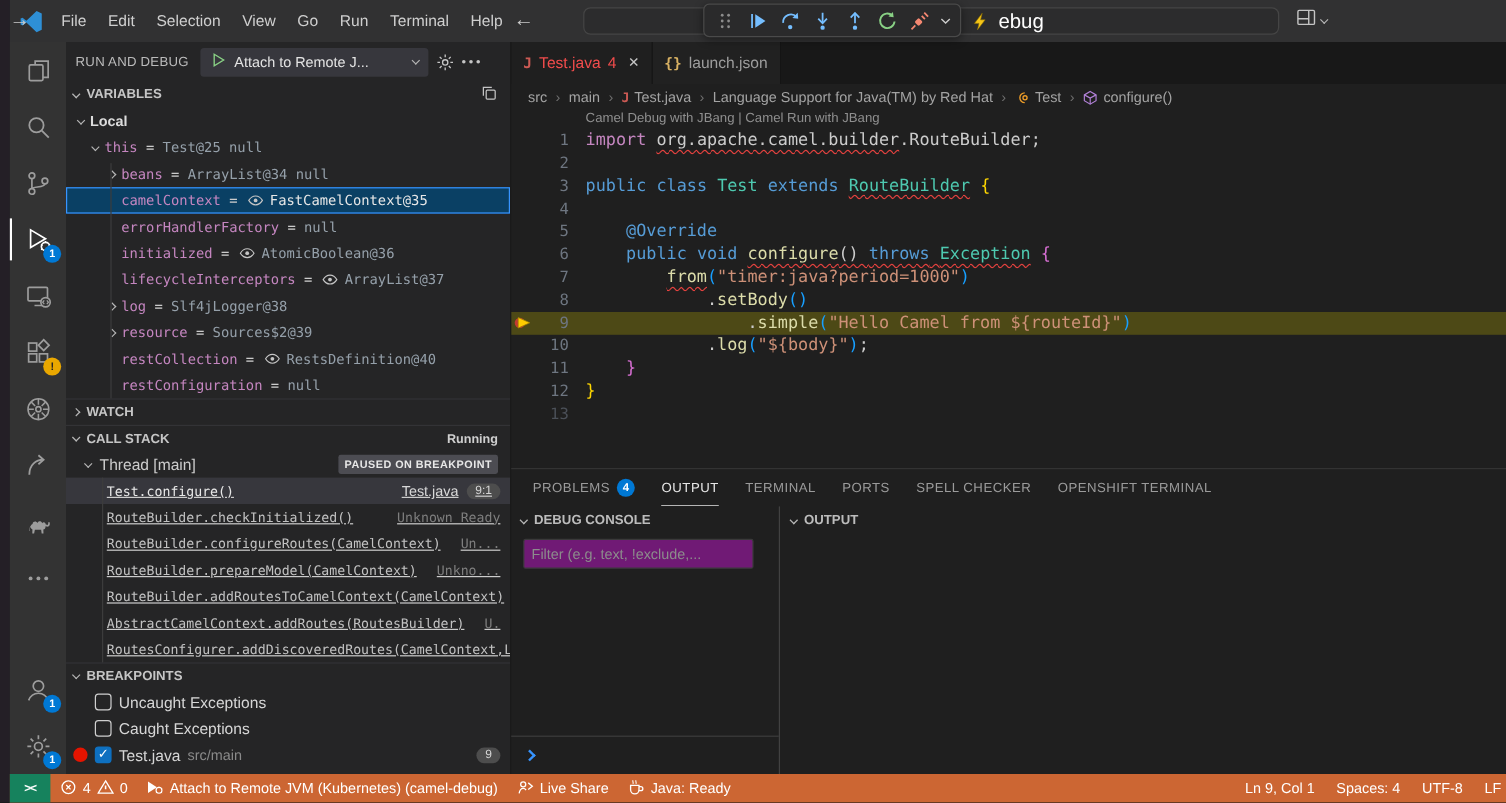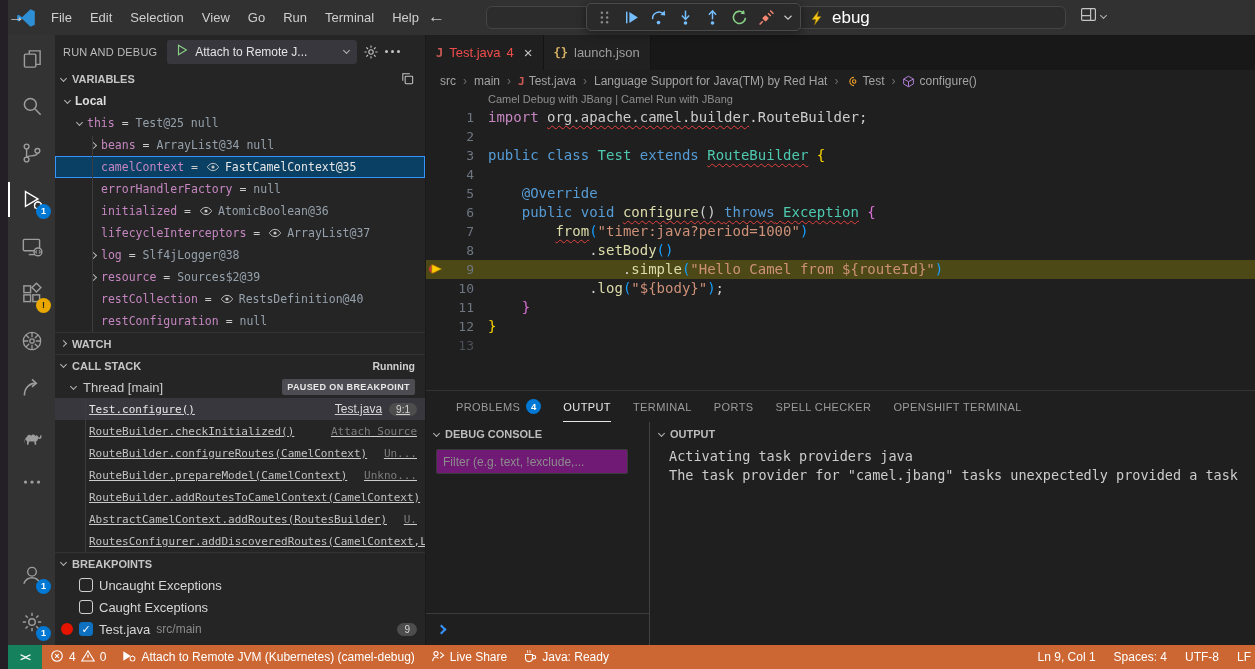--- a/index.html
+++ b/index.html
@@ -131,21 +131,21 @@
   .bpico { position:absolute; left:2px; top:1px; width:16px; height:16px; }
   .bpico svg { width:16px; height:16px; }
   .tk-pln { color:#cccccc; } .tk-ctrl { color:#c586c0; } .tk-kw { color:#569cd6; }
   .tk-type { color:#4ec9b0; } .tk-fn { color:#dcdcaa; } .tk-str { color:#ce9178; }
   .tk-b1 { color:#ffd700; } .tk-b2 { color:#da70d6; } .tk-b3 { color:#179fff; }
   .tk-err { text-decoration-line:underline; text-decoration-style:wavy; text-decoration-color:#e3413e;
             text-decoration-thickness:1px; text-underline-offset:3px; }
 
   
   #panel { position:absolute; left:426px; top:390px; right:0; bottom:24px; background:#1f1f1f; border-top:1px solid #333; }
-  #panel-tabs { height:31px; display:flex; align-items:center; padding-left:30px; gap:22px; }
+  #panel-tabs { height:31px; display:flex; align-items:center; padding-left:18px; gap:22px; }
   .ptab { font-size:11px; letter-spacing:.4px; color:#9b9b9b; height:31px; display:flex; align-items:center; gap:6px; }
   .ptab.active { color:#e7e7e7; box-shadow:inset 0 -1px 0 #e7e7e7; }
   .pbadge { background:#0078d4; color:#fff; min-width:15px; height:15px; border-radius:8px;
             font-size:9.5px; line-height:15px; text-align:center; font-weight:bold; }
   #console-pane { position:absolute; left:0; top:31px; width:224px; bottom:0; border-right:1px solid #414141; }
   .pane-head { height:24px; display:flex; align-items:center; gap:6px; padding-left:8px;
                font-size:11px; font-weight:bold; color:#bcbcbc; }
   #filter { display:block; margin:3px 10px 0 10px; width:192px; height:25px; background:#701a75;
             border:1px solid #3a3a3a; border-radius:2px; color:#ccc; font-size:12px; padding:0 6px;
             font-family:"Liberation Sans",sans-serif; }
@@ -529,21 +529,21 @@
       <span id="paused-badge">PAUSED ON BREAKPOINT</span>
     </div>
     <div id="frames" style="position:relative">
         <div class="frame selected">
           <span class="frame-name">Test.configure()</span>
           <span class="frame-file">Test.java</span>
           <span class="pill">9:1</span>
         </div>
         <div class="frame">
           <span class="frame-name">RouteBuilder.checkInitialized()</span>
-          <span class="frame-loc">Attach Source</span>
+          <span class="frame-loc">Unknown Ready</span>
         </div>
         <div class="frame">
           <span class="frame-name">RouteBuilder.configureRoutes(CamelContext)</span>
           <span class="frame-loc">Un...</span>
         </div>
         <div class="frame">
           <span class="frame-name">RouteBuilder.prepareModel(CamelContext)</span>
           <span class="frame-loc">Unkno...</span>
         </div>
         <div class="frame">
@@ -714,24 +714,20 @@
       <input id="filter" type="text" placeholder="Filter (e.g. text, !exclude,..." style="">
       <div id="console-input-row">
         <span id="prompt-chev"></span>
       </div>
     </div>
     <div id="output-pane">
       <div class="pane-head">
         <span class="cv down"></span>
         <span>OUTPUT</span>
       </div>
-      <div id="output-lines">
-          <div class="out-line">Activating task providers java</div>
-          <div class="out-line">The task provider for "camel.jbang" tasks unexpectedly provided a task</div>
-        </div>
     </div>
   </div>
 
   <div id="statusbar">
     <div id="remote">
         <span>&gt;&lt;</span>
       </div>
     <div class="sb-item">
       <span id="ico-err"><svg viewBox="0 0 14 14" fill="none" stroke="currentColor" stroke-width="1.1">
             <circle cx="7" cy="7" r="5.3"></circle>

